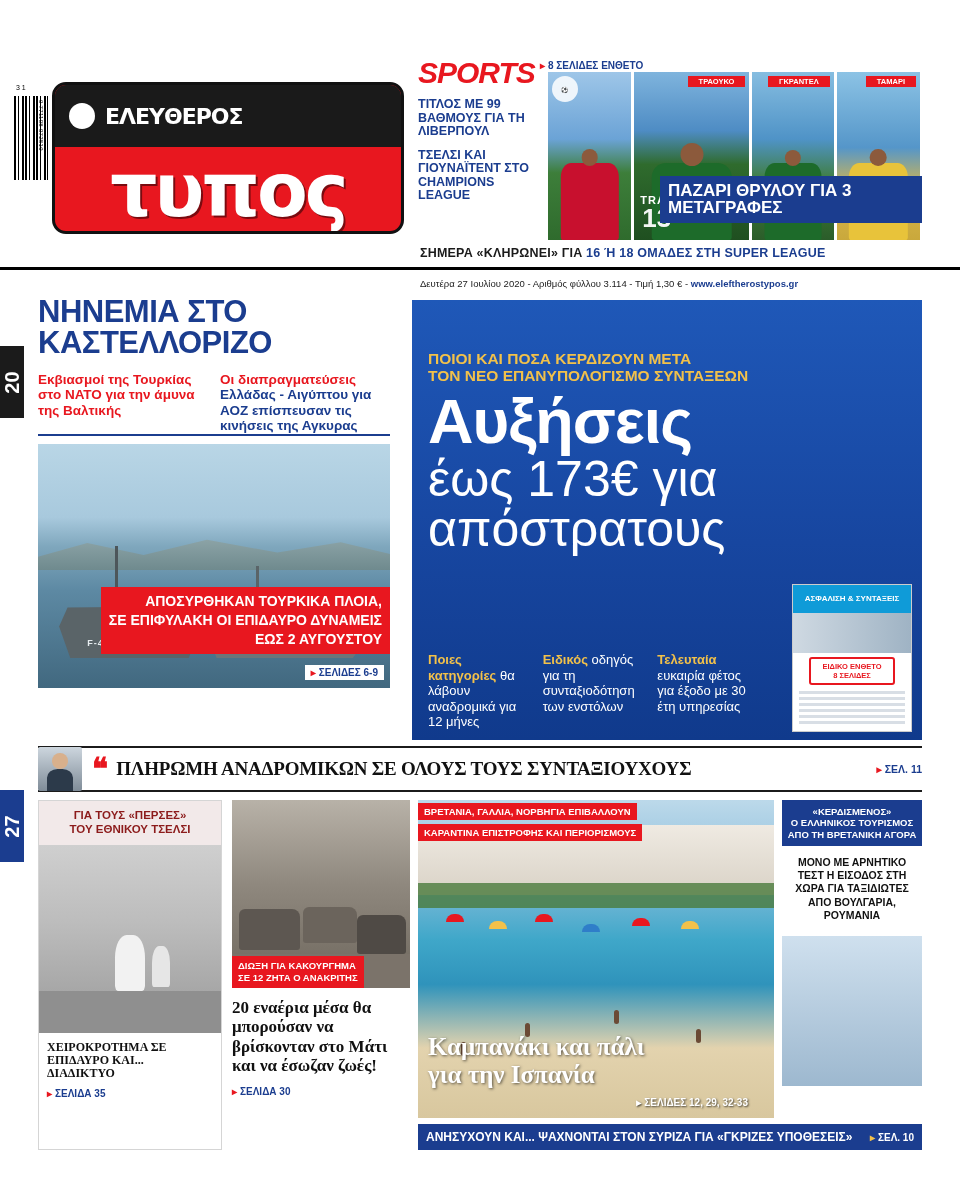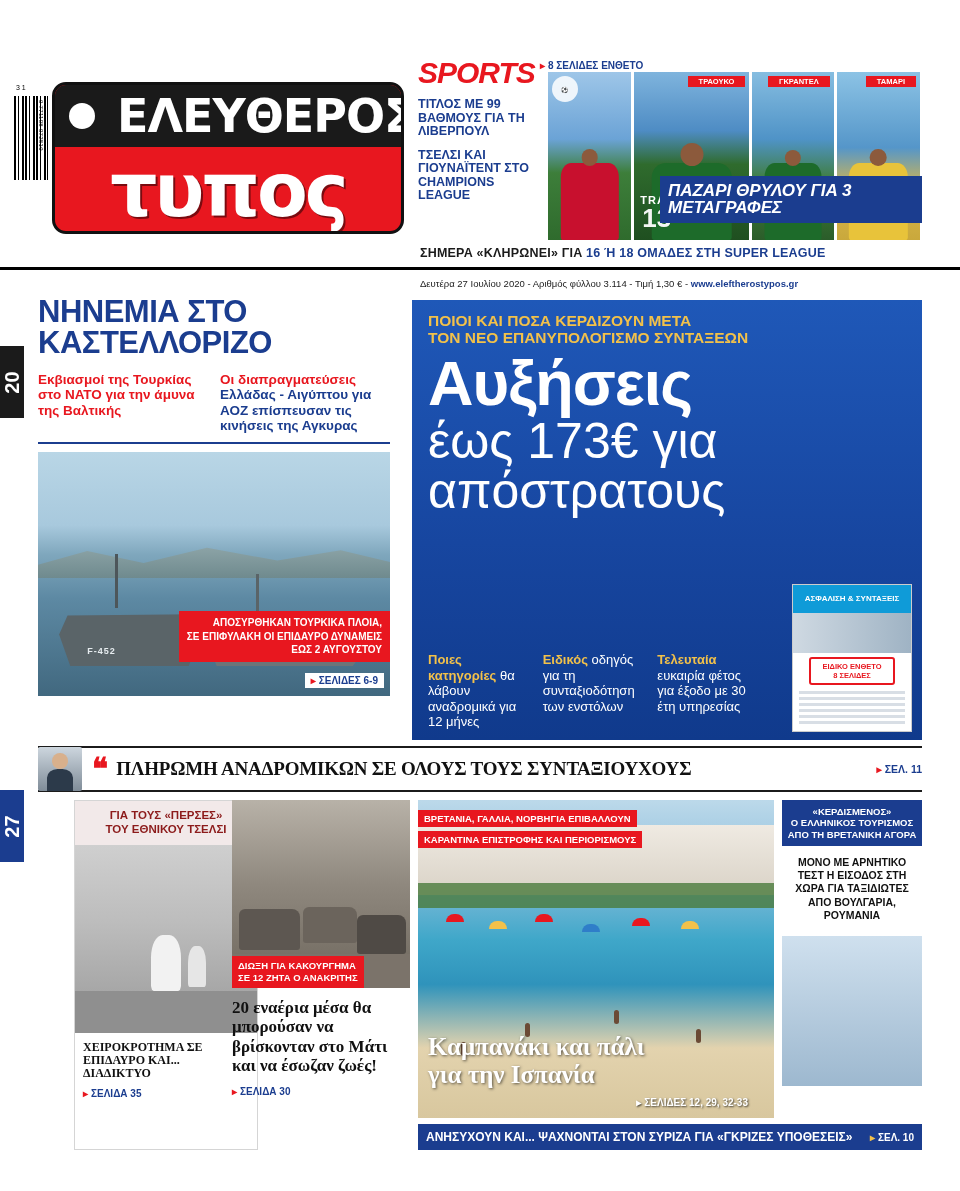--- a/index.html
+++ b/index.html
@@ -18,21 +18,21 @@
   .barcode .bars { width:100%; height: 84px; background:
      repeating-linear-gradient(90deg, #000 0 2px, #fff 2px 4px, #000 4px 5px, #fff 5px 8px, #000 8px 10px, #fff 10px 11px); }
   .barcode .code { font-size: 6px; letter-spacing: .3px; transform: rotate(90deg); transform-origin: left top;
      position:absolute; left: 30px; top: 4px; white-space:nowrap; }
   .barcode .issue { position:absolute; left:2px; top:-12px; font-size:7px; }
 
   .logo-box { position:absolute; left: 52px; top: 82px; width: 352px; height: 152px;
      background:#e8171f; border-radius: 14px; border: 3px solid #111; overflow:hidden; }
   .logo-top { height: 62px; background:#1a1a1a; display:flex; align-items:center; padding-left: 14px; gap: 10px;}
   .logo-dot { width: 26px; height: 26px; border-radius: 50%; background:#fff; flex:none; }
-  .logo-top-text { color:#fff; font-weight: bold; font-size: 46px; letter-spacing: -1px; font-family:"DejaVu Sans", sans-serif;margin-left:12px; }
+  .logo-top-text { color:#fff; font-weight: bold; font-size: 22px; letter-spacing: -1px; font-family:"DejaVu Sans", sans-serif; }
   .logo-bottom { height: 88px; display:flex; align-items:center; justify-content:center; }
   .logo-bottom-text { color:#fff; font-weight:bold; font-size: 74px; line-height:.8; letter-spacing:-3px;
      font-family:"DejaVu Sans", sans-serif; text-shadow: 2px 2px 0 #7a0b10; }
 
   .sports-col { position:absolute; left: 418px; top: 56px; width: 128px; }
   .sports-title { font-size: 30px; font-weight:bold; color:#e8171f; font-style:italic; letter-spacing:-1px;}
   .sports-line { font-size: 12.5px; font-weight:bold; color:#1b3d8f; line-height:1.08; margin-top:8px; }
   .sports-line2 { font-size: 12.5px; font-weight:bold; color:#1b3d8f; line-height:1.08; margin-top:10px; }
   .ento { position:absolute; left:540px; top:60px; font-size:10px; font-weight:bold; color:#1b3d8f; }
   .ento:before{ content:"\25B8"; color:#e8171f; margin-right:3px;}
@@ -50,62 +50,62 @@
   .ph-head { position:absolute; bottom:44%; left:50%; transform:translateX(-50%); width:20%; padding-bottom:20%;
      background:#8c5a3c; border-radius:50%; }
   .ph-tag { position:absolute; top:4px; right:4px; background:#e8171f; color:#fff; font-size:7.5px;
      font-weight:bold; padding:1px 11px; }
   .ph-num { position:absolute; left:8px; bottom:6px; color:#fff; font-weight:bold; font-size:26px; opacity:.95;}
   .ph-trauco { position:absolute; left:6px; bottom:34px; color:#fff; font-weight:bold; font-size:11px; letter-spacing:1px;}
   .ph-badge { position:absolute; left:4px; top:4px; width:26px; height:26px; background:rgba(255,255,255,.85);
      border-radius:50%; font-size:6px; display:flex; align-items:center; justify-content:center; color:#1d6b2a; font-weight:bold;}
 
   .pazari { position:absolute; left: 660px; top: 176px; width: 262px; background:#1b3d8f; color:#fff;
-     padding: 6px 8px; font-weight:bold; font-size: 17px; line-height:1.02; font-style:italic; }
+     padding: 6px 8px; font-weight:bold; font-size: 17px; line-height:1.02; }
 
   .superleague { position:absolute; left: 420px; top: 246px; width: 500px; font-weight:bold; font-size: 12.5px;
      color:#1b1b1b; letter-spacing:.2px; }
   .superleague .blue{ color:#1b3d8f; }
 
   .dateline { position:absolute; left: 420px; top: 278px; width: 500px; font-size: 9.5px; color:#222; }
   .dateline .site { color:#1b3d8f; font-weight:bold; }
 
   
   .left-col { position:absolute; left: 38px; top: 296px; width: 352px; }
   .lead-head { color:#1b3d8f; font-weight:bold; font-size: 31px; line-height:1.0; letter-spacing:-.5px; }
-  .sub-row { display:flex; gap: 12px; margin-top: 14px; border-bottom: 2px solid #1b3d8f; padding-bottom:8px;justify-content:flex-end;}
+  .sub-row { display:flex; gap: 12px; margin-top: 14px; border-bottom: 2px solid #1b3d8f; padding-bottom:0;justify-content:flex-end;}
   .sub-col { color:#e8171f; font-weight:bold; font-size: 13.5px; line-height:1.14; width: 50%;}
   .sub-col .nav{ color:#1b3d8f; }
   .ship-photo { margin-top: 8px; height: 244px; position:relative; overflow:hidden;
      background: linear-gradient(180deg,#b9d6e6 0%,#a8c9dd 30%,#7fa7bd 42%,#5d89a3 60%,#41687f 100%); }
   .mountain { position:absolute; top: 38%; left:0; width:100%; height: 14%;
      background: linear-gradient(180deg,#8fa6a9,#6f8a8e); clip-path: polygon(0 60%, 14% 20%, 30% 55%, 48% 10%, 68% 48%, 86% 18%, 100% 52%, 100% 100%, 0 100%); }
   .ship { position:absolute; bottom: 12%; background:#5a6468; }
   .ship-a { left: 6%; width: 40%; height: 26%; clip-path: polygon(0 50%, 6% 20%, 96% 18%, 100% 55%, 92% 100%, 8% 100%); }
   .ship-b { left: 48%; width: 46%; height: 22%; background:#6c7579; clip-path: polygon(0 52%, 8% 22%, 95% 20%, 100% 58%, 90% 100%, 6% 100%); }
   .ship-mast { position:absolute; bottom: 36%; left:22%; width:3px; height:22%; background:#4d565a; }
   .ship-mast2{ position:absolute; bottom: 32%; left:62%; width:3px; height:18%; background:#5a6468; }
   .ship-id { position:absolute; left: 14%; bottom: 16%; color:#e6ecef; font-size: 9px; font-weight:bold; letter-spacing:1px;}
   .redbar { position:absolute; right: 0; bottom: 34px; background:#e8171f; color:#fff; font-weight:bold;
-     font-size: 10px; line-height:1.35; padding: 5px 8px; text-align:right; }
+     font-size: 14px; line-height:1.35; padding: 5px 8px; text-align:right; }
   .pages-ref { position:absolute; right: 6px; bottom: 8px; background:#fff; color:#1b3d8f; font-weight:bold;
      font-size: 10px; padding: 2px 6px;}
   .pages-ref:before{ content:"\25B8"; color:#e8171f; margin-right:3px; }
 
   
   .side-num { position:absolute; left:0; width: 24px; background:#1b1b1b; color:#fff; font-weight:bold;
      display:flex; align-items:center; justify-content:center; }
   .side-num span { transform: rotate(-90deg); font-size: 20px; }
   .side-a { top: 346px; height: 72px; }
   .side-b { top: 790px; height: 72px; background:#1b3d8f; }
 
   
   .main-story { position:absolute; left: 412px; top: 300px; width: 510px; height: 440px;
      background: linear-gradient(180deg,#1f58b8 0%,#1746a0 55%,#103a8c 100%); color:#fff; }
-  .ms-kicker { padding: 12px 16px 0 16px; font-size: 15.5px; font-weight:bold; line-height:1.1; color:#f2c14a; }
+  .ms-kicker { padding: 12px 16px 0 16px; font-size: 15.5px; font-weight:bold; line-height:1.1; color:#f2c14a;margin-top:38px; }
   .ms-h1 { font-size: 63px; font-weight:bold; line-height:.95; padding: 8px 16px 0 16px; letter-spacing:-1px;}
   .ms-h2 { font-size: 50px; line-height:1.0; padding: 2px 16px 0 16px; font-weight:300; }
   .ms-h3 { font-size: 50px; line-height:1.0; padding: 0 16px 0 16px; font-weight:300; }
   .ms-cols { position:absolute; left:16px; bottom: 10px; width: 330px; display:flex; gap: 14px; }
   .ms-col { width: 33%; font-size: 13px; line-height:1.2; color:#fff; }
   .ms-col b { color:#f2c14a; }
   .insert { position:absolute; right: 10px; bottom: 8px; width: 120px; height: 148px; background:#fff;
      border:1px solid #ccc; overflow:hidden; }
   .insert-top { height: 28px; background:#0f9bd8; color:#fff; font-size:8px; font-weight:bold;
      display:flex; align-items:center; justify-content:center; text-align:center; line-height:1.1;}
@@ -120,21 +120,21 @@
      border-top: 2px solid #1b1b1b; border-bottom: 2px solid #1b1b1b; display:flex; align-items:center; }
   .q-avatar { width: 44px; height: 44px; background: linear-gradient(180deg,#cdd6de,#7f8c98); border-radius:2px; position:relative; overflow:hidden;}
   .q-avatar:after{ content:""; position:absolute; bottom:0; left:20%; width:60%; height:50%; background:#2c3a4a; border-radius:40% 40% 0 0;}
   .q-avatar:before{ content:""; position:absolute; top:14%; left:32%; width:36%; padding-bottom:36%; background:#d8b08c; border-radius:50%;}
   .q-mark { color:#e8171f; font-size: 30px; font-weight:bold; margin: 0 8px 0 10px; line-height:1;}
   .q-text { font-family:"Liberation Serif", serif; font-weight:bold; font-size: 19px; color:#111; letter-spacing:-.2px; }
   .q-ref { margin-left:auto; font-size: 10.5px; font-weight:bold; color:#1b3d8f; }
   .q-ref:before{ content:"\25B8"; color:#e8171f; margin-right:3px; }
 
   
-  .bot-1 { position:absolute; left: 38px; top: 800px; width: 184px; height: 350px; border:1px solid #d5d5d5;margin-left:36px; }
+  .bot-1 { position:absolute; left: 38px; top: 800px; width: 184px; height: 350px; border:1px solid #d5d5d5; }
   .b1-head { background:#f2e9e9; text-align:center; padding:8px 6px; color:#8c1b1b; font-weight:bold; font-size: 11.5px; line-height:1.2;}
   .b1-photo { height: 188px; background: linear-gradient(180deg,#cfcfcf 0%,#bdbdbd 40%,#9a9a9a 100%); position:relative; overflow:hidden;}
   .b1-figure{ position:absolute; bottom: 22%; left: 42%; width: 16%; height: 30%; background:#f2f2f2; border-radius: 40% 40% 10% 10%;}
   .b1-figure2{ position:absolute; bottom: 24%; left: 62%; width: 10%; height: 22%; background:#e6e6e6; border-radius: 40% 40% 10% 10%;}
   .b1-stage{ position:absolute; bottom:0; left:0; width:100%; height: 22%; background:#8f8f8f;}
   .b1-title { padding: 8px 8px 4px 8px; font-family:"Liberation Serif", serif; font-weight:bold; font-size: 12px;
      line-height:1.1; color:#111; }
   .b1-ref { padding: 4px 8px 8px 8px; font-size: 10px; font-weight:bold; color:#1b3d8f; }
   .b1-ref:before{ content:"\25B8"; color:#e8171f; margin-right:3px; }
 
@@ -151,21 +151,21 @@
      line-height:1.14; color:#111; }
   .b2-ref { margin-top: 10px; font-size: 10px; font-weight:bold; color:#1b3d8f;}
   .b2-ref:before{ content:"\25B8"; color:#e8171f; margin-right:3px; }
 
   .bot-3 { position:absolute; left: 418px; top: 800px; width: 356px; height: 318px; overflow:hidden;
      background: linear-gradient(180deg,#bcd9ea 0%,#8fc0dd 22%,#3fa7c9 44%,#2f93bb 58%,#e3d3ae 78%,#d8c79e 100%); }
   .b3-hotel { position:absolute; top: 8%; left: 0; width: 100%; height: 22%; background: linear-gradient(180deg,#efeae2,#d9d2c6); }
   .b3-trees { position:absolute; top: 26%; left:0; width:100%; height:8%; background:#4a7a3c; opacity:.8;}
   .b3-umb { position:absolute; width: 18px; height: 8px; border-radius: 10px 10px 0 0; }
   .b3-people { position:absolute; width:5px; height:14px; background:#6b4a35; border-radius:3px;}
-  .b3-tags { position:absolute; left:0; top: 8px; text-decoration: underline; }
+  .b3-tags { position:absolute; left:0; top: 1px; text-decoration: underline; }
   .b3-tag { background:#e8171f; color:#fff; font-weight:bold; font-size: 9.5px; padding: 3px 6px; display:inline-block; margin-bottom:2px;}
   .b3-title { position:absolute; left: 10px; bottom: 30px; color:#fff; font-family:"Liberation Serif", serif;
      font-weight:bold; font-size: 25px; line-height:1.1; text-shadow: 1px 1px 3px rgba(0,0,0,.6); }
   .b3-ref { position:absolute; right: 26px; bottom: 10px; color:#fff; font-size: 10px; font-weight:bold;
      text-shadow: 1px 1px 2px rgba(0,0,0,.7);}
   .b3-ref:before{ content:"\25B8"; color:#fff; margin-right:3px; }
 
   .bot-4 { position:absolute; left: 782px; top: 800px; width: 140px; height: 318px; }
   .b4-head { background:#1b3d8f; color:#fff; font-weight:bold; font-size: 9.5px; text-align:center; padding: 6px 5px; line-height:1.2;}
   .b4-body { font-weight:bold; font-size: 10.5px; text-align:center; padding: 10px 6px; line-height:1.25; color:#111;}

